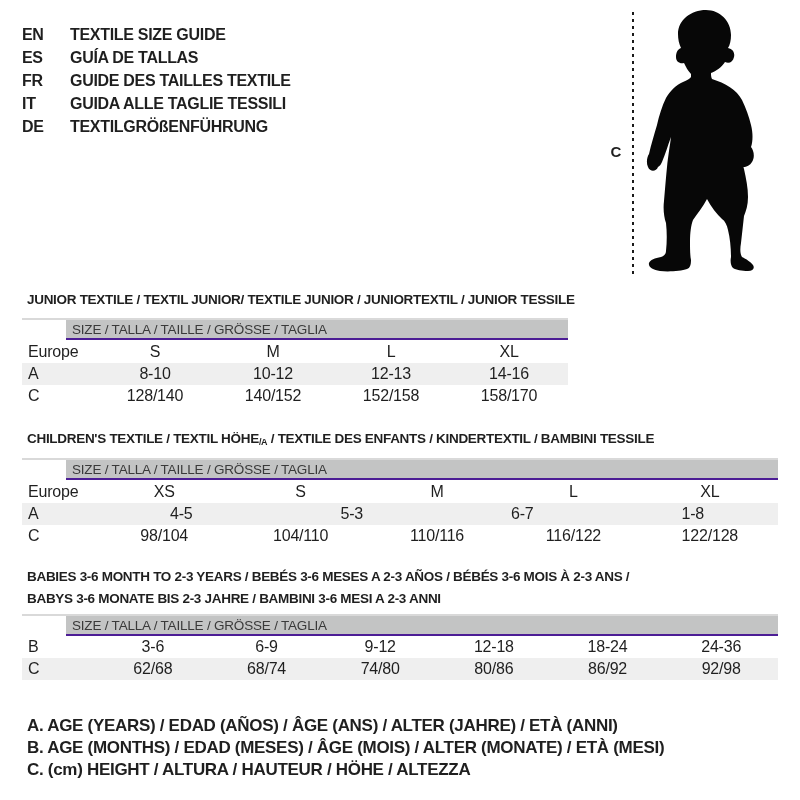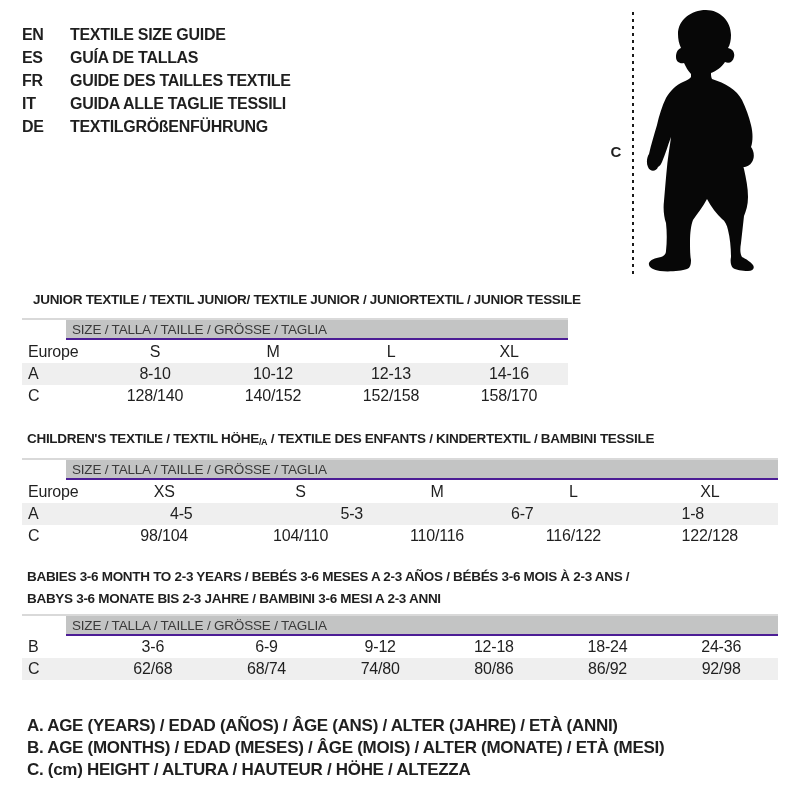--- a/index.html
+++ b/index.html
@@ -34,21 +34,21 @@
     height:20px;line-height:20px;background:var(--bar-bg);color:var(--bar-ink);
     font-size:13.5px;letter-spacing:-0.2px;padding-left:6px;
     border-bottom:2px solid #4c1d95;white-space:nowrap;margin-left:44px;
   }
   .t-row{display:flex;font-size:16px;letter-spacing:-0.2px;}
   .t-row.europe{height:23px;line-height:23px;}
   .t-row.data{height:22px;line-height:22px;}
   .t-row.shaded{background:var(--row-shaded);}
   .t-label{width:74px;padding-left:6px;}
   .t-cell{flex:1;text-align:center;}
-  .title-0{top:289px;margin-left:6px;} .table-0{top:318px;width:546px;}
+  .title-0{top:289px;} .table-0{top:318px;width:546px;}
   .title-1{top:428px;} .table-1{top:458px;width:756px;}
   .title-2{top:566px;} .table-2{top:614px;width:756px;}
   
   .footnotes{position:absolute;left:27px;top:715px;}
   .footnote{height:22px;line-height:22px;font-weight:700;font-size:17px;
     letter-spacing:-0.3px;white-space:nowrap;}
 </style>
 </head>
 <body>
 

